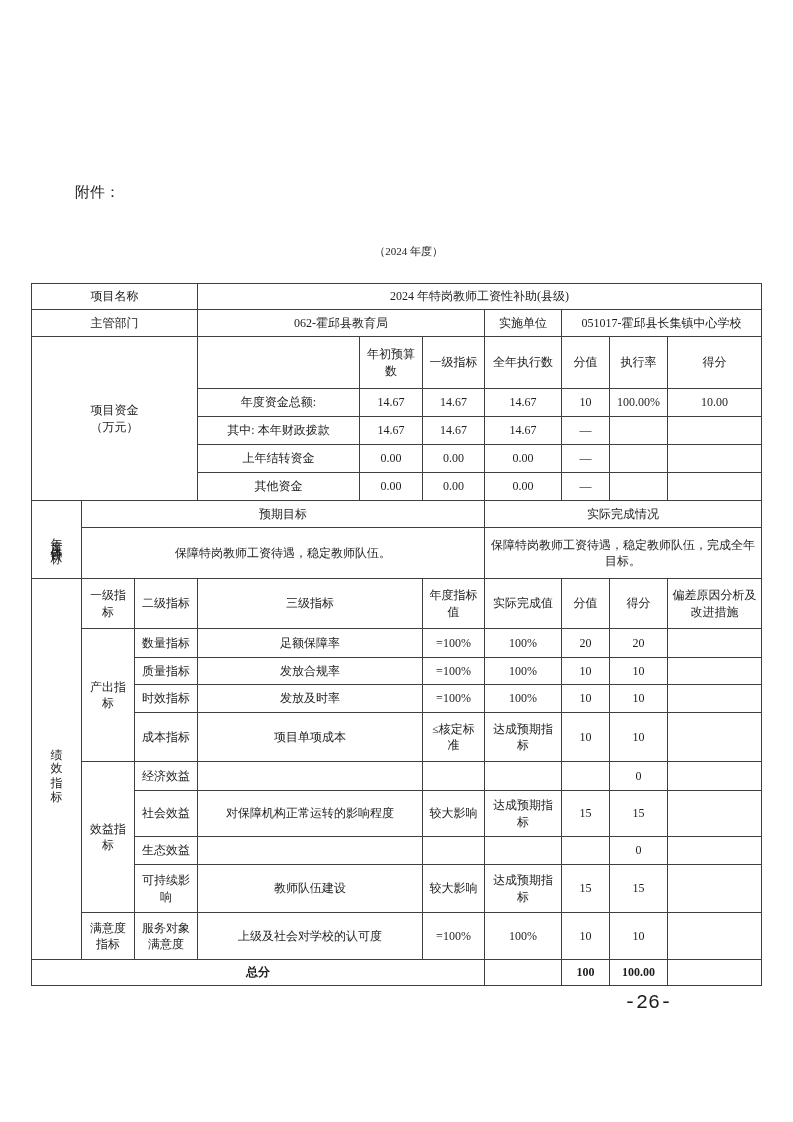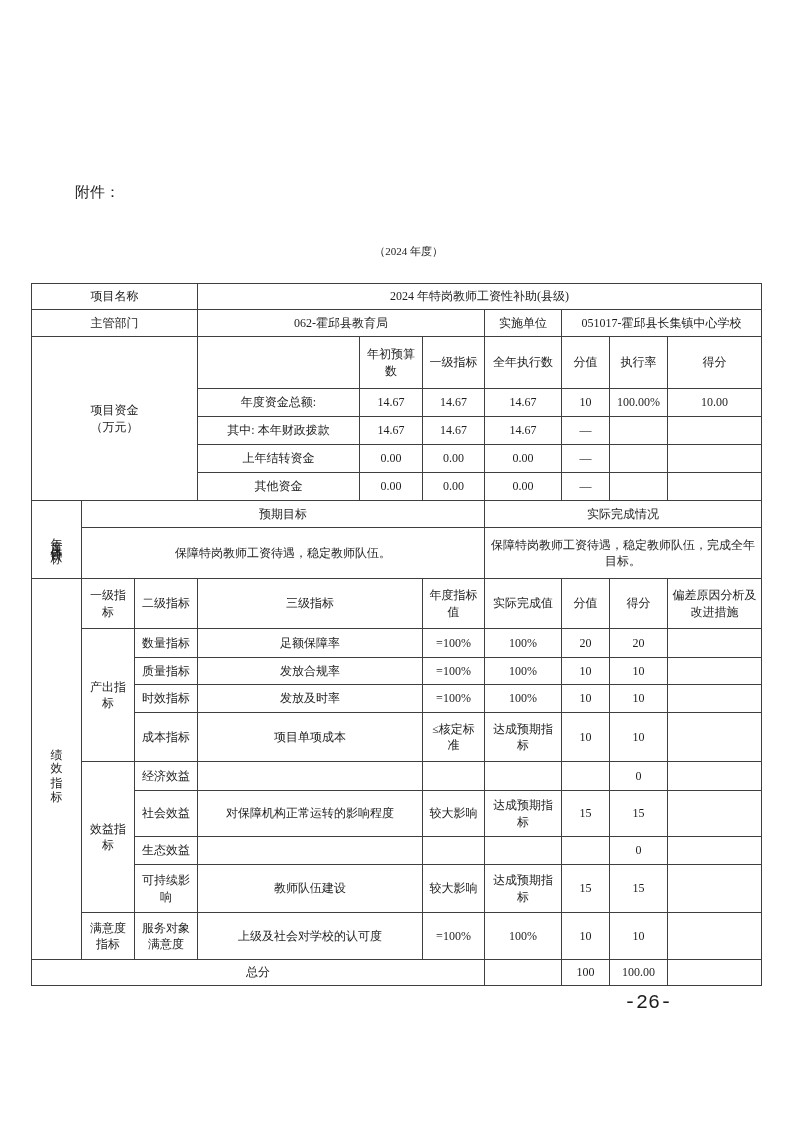--- a/index.html
+++ b/index.html
@@ -15,21 +15,21 @@
   #page-number{position:absolute;left:624px;top:991px;font-size:20px;font-family:"Liberation Mono","DejaVu Sans Mono",monospace;}
   table.main{
     position:absolute;left:31px;top:283px;width:730px;
     border-collapse:collapse;table-layout:fixed;font-size:12px;line-height:1.35;
   }
   table.main td{
     border:1px solid #3f3f3f;text-align:center;vertical-align:middle;
     padding:1px 4px;word-break:break-all;overflow:hidden;
   }
   td.left{text-align:left;padding-left:8px;}
-  td.bold{font-weight:normal;}
+  td.bold{font-weight:bold;}
   .prewrap{white-space:pre-line;}
   .vert{
     writing-mode:vertical-rl;text-orientation:upright;
     display:inline-block;margin:0 auto;line-height:1;
   }
   .vert.tight{letter-spacing:3px;}
   .vert.spread{letter-spacing:14px;}
 </style>
 </head>
 <body>

